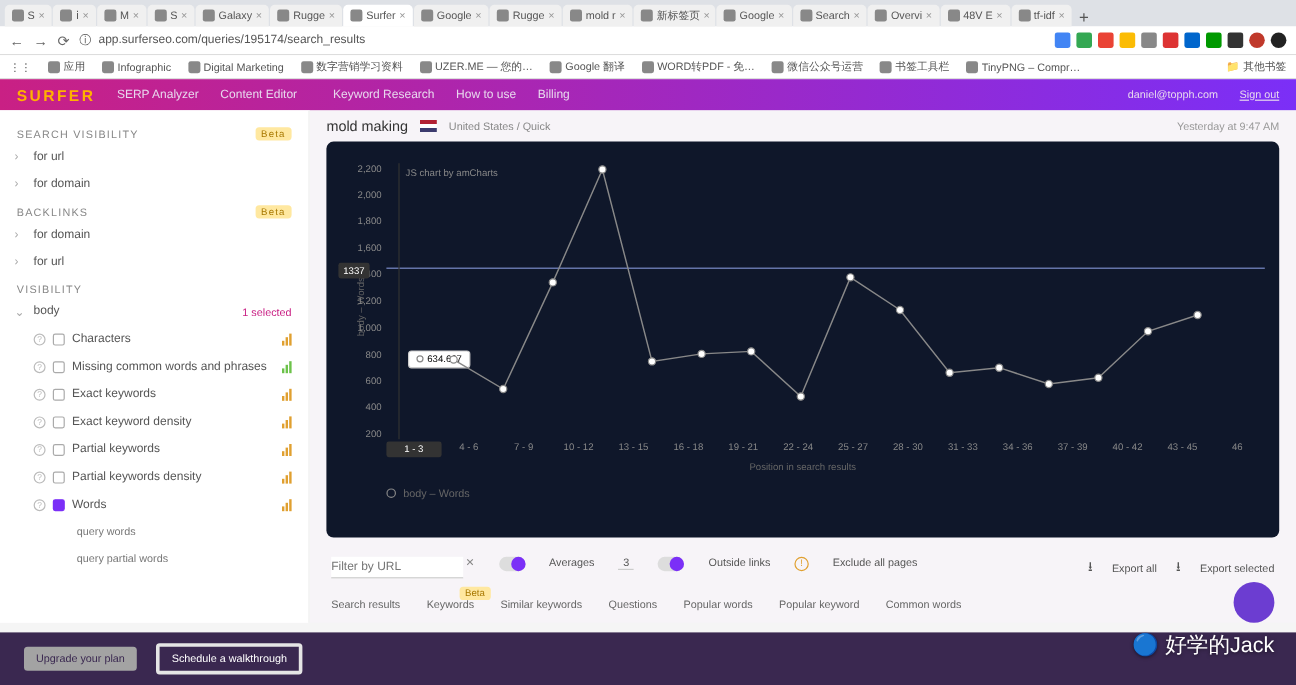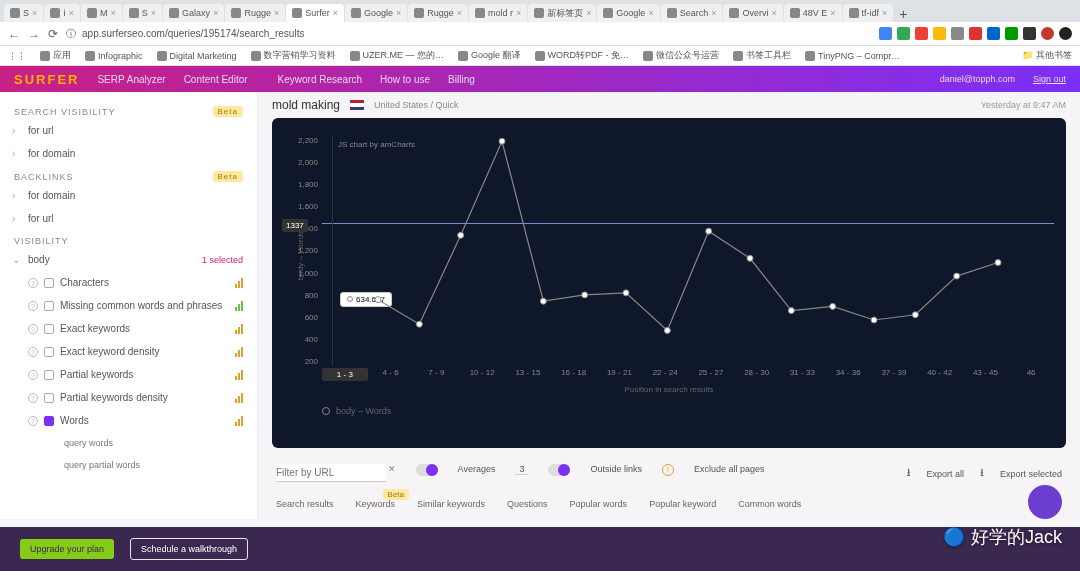--- a/index.html
+++ b/index.html
@@ -61,22 +61,22 @@
 .filter-input { border: none; border-bottom: 1px solid #ccc; padding: 3px 0; font-size: 10px; width: 110px; color: #888; }
 .toggle { width: 22px; height: 12px; background: #ddd; border-radius: 6px; position: relative; }
 .toggle.on::after { content: ''; position: absolute; right: 0; width: 12px; height: 12px; background: #7b2ff7; border-radius: 50%; }
 .warn-ico { width: 12px; height: 12px; border: 1px solid #e0a030; border-radius: 50%; color: #e0a030; font-size: 8px; text-align: center; }
 .exp-ico { color: #555; font-size: 11px; }
 .result-tabs { display: flex; gap: 22px; margin-top: 6px; font-size: 9px; color: #666; padding: 4px; }
 .result-tabs .rt { position: relative; }
 .trial-bar { position: absolute; bottom: 0; left: 0; right: 0; height: 44px; background: #3a2850; color: #fff; display: flex; align-items: center; padding: 0 20px; gap: 16px; font-size: 10px; }
 .trial-bar .msg { flex-shrink: 0; }
 .trial-bar .sub { color: #bba8cc; font-size: 8px; }
-.trial-btn { background: #84cc16; color: #3a2850; padding: 5px 10px; border-radius: 3px; border: none; font-size: 9px; }
-.trial-btn.outline { background: transparent; border: 1px solid #e5e5e5; color: #fff; }
+.trial-btn { background: #a3a3a3; color: #3a2850; padding: 5px 10px; border-radius: 3px; border: none; font-size: 9px; }
+.trial-btn.outline { background: transparent; border: 3px solid #e5e5e5; color: #fff; }
 .wm { position: absolute; right: 18px; bottom: 22px; font-size: 18px; color: #fff; font-weight: 500; text-shadow: 0 1px 3px rgba(0,0,0,.5); }
 .chat-bubble { position: absolute; right: 18px; bottom: 52px; width: 34px; height: 34px; background: #6c3dd1; border-radius: 50%; }
 svg.linechart { position: absolute; inset: 0; width: 100%; height: 100%; }
 </style>
 </head>
 <body>
 
 <div class="browser-tabs" id="tabstrip">
     <div class="tab">
       <span class="fav"></span>

